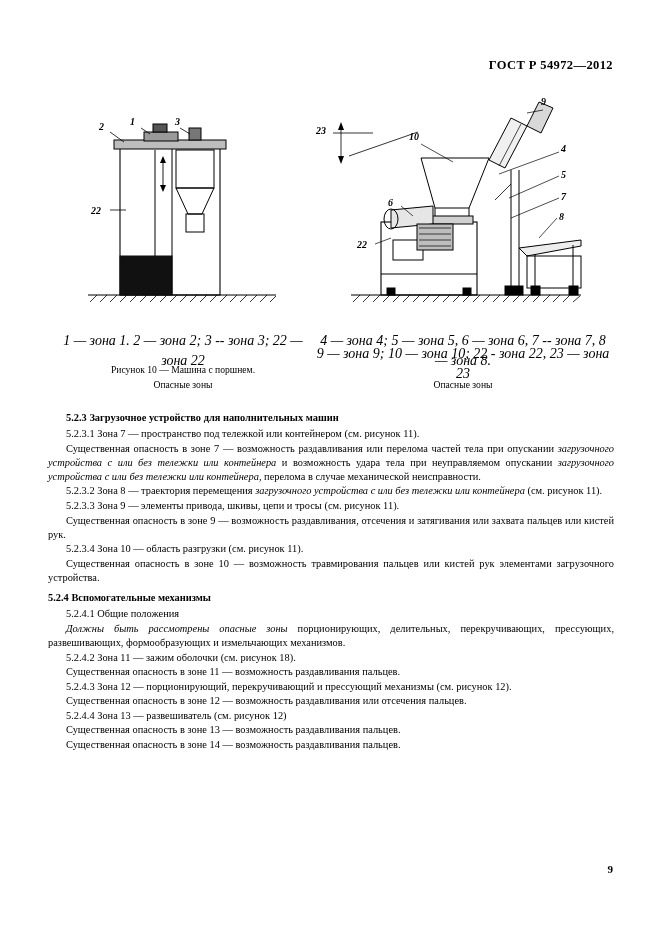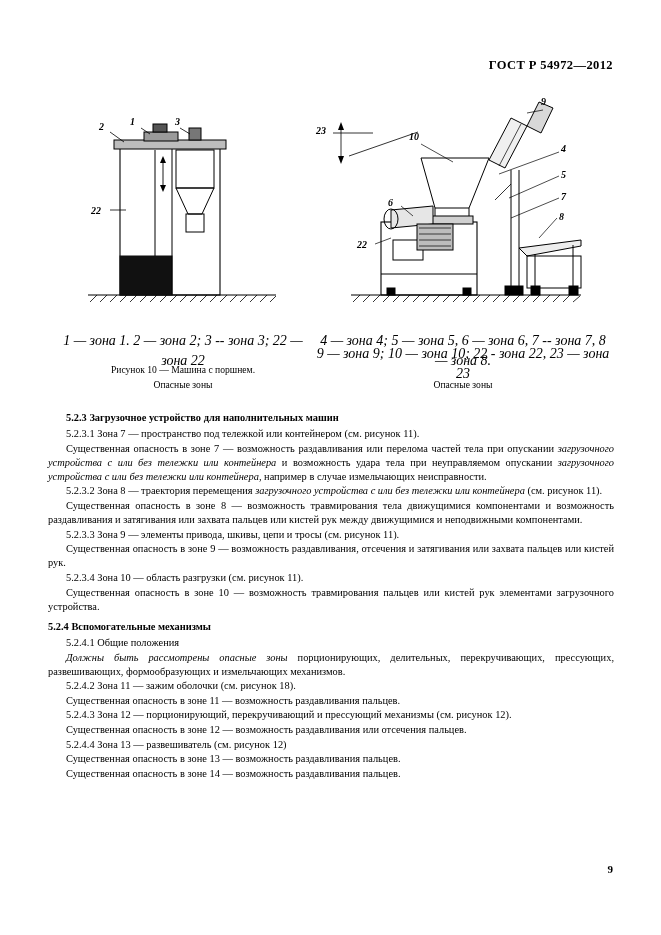--- a/index.html
+++ b/index.html
@@ -272,23 +272,22 @@
       </svg>
       <div class="fig-caption-small" style="top:243px">4 — зона 4; 5 — зона 5, 6 — зона 6, 7 -- зона 7, 8 — зона 8.</div>
       <div class="fig-caption-small" style="top:256px">9 — зона 9; 10 — зона 10; 22 - зона 22, 23 — зона 23</div>
       <div class="fig-title" style="top:290px">Опасные зоны</div>
     </div>
   </div>
 
   <div class="body-text">
     <p class="head">5.2.3 Загрузочное устройство для наполнительных машин</p>
     <p>5.2.3.1 Зона 7 — пространство под тележкой или контейнером (см. рисунок 11).</p>
-    <p><span>Существенная опасность в зоне 7 — возможность раздавливания или перелома частей тела при опускании </span><i class="it">загрузочного устройства с или без тележки или контейнера</i><span> и возможность удара тела при неуправляемом опускании </span><i class="it">загрузочного устройства с или без тележки или контейнера</i><span>, например в случае измельчающих неисправности.</span></p>
+    <p><span>Существенная опасность в зоне 7 — возможность раздавливания или перелома частей тела при опускании </span><i class="it">загрузочного устройства с или без тележки или контейнера</i><span> и возможность удара тела при неуправляемом опускании </span><i class="it">загрузочного устройства с или без тележки или контейнера</i><span>, перелома в случае механической неисправности.</span></p>
     <p><span>5.2.3.2 Зона 8 — траектория перемещения </span><i class="it">загрузочного устройства с или без тележки или контейнера</i><span> (см. рисунок 11).</span></p>
-    <p>Существенная опасность в зоне 8 — возможность травмирования тела движущимися компонентами и возможность раздавливания и затягивания или захвата пальцев или кистей рук между движущимися и неподвижными компонентами.</p>
     <p>5.2.3.3 Зона 9 — элементы привода, шкивы, цепи и тросы (см. рисунок 11).</p>
     <p>Существенная опасность в зоне 9 — возможность раздавливания, отсечения и затягивания или захвата пальцев или кистей рук.</p>
     <p>5.2.3.4 Зона 10 — область разгрузки (см. рисунок 11).</p>
     <p>Существенная опасность в зоне 10 — возможность травмирования пальцев или кистей рук элементами загрузочного устройства.</p>
     <p class="head noind">5.2.4 Вспомогательные механизмы</p>
     <p>5.2.4.1 Общие положения</p>
     <p><i class="it">Должны быть рассмотрены опасные зоны</i><span> порционирующих, делительных, перекручивающих, прессующих, развешивающих, формообразующих и измельчающих механизмов.</span></p>
     <p>5.2.4.2 Зона 11 — зажим оболочки (см. рисунок 18).</p>
     <p>Существенная опасность в зоне 11 — возможность раздавливания пальцев.</p>
     <p>5.2.4.3 Зона 12 — порционирующий, перекручивающий и прессующий механизмы (см. рисунок 12).</p>

